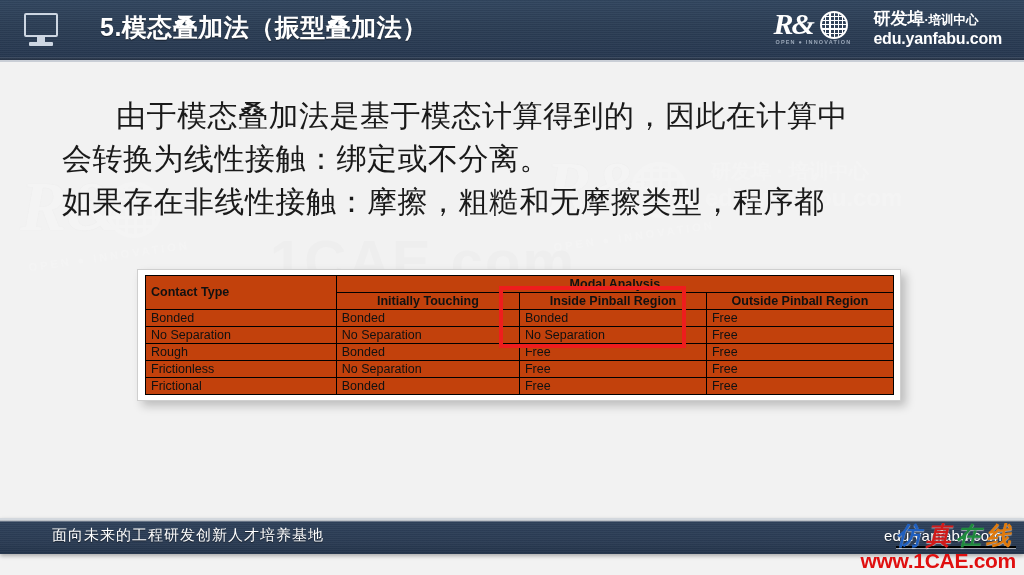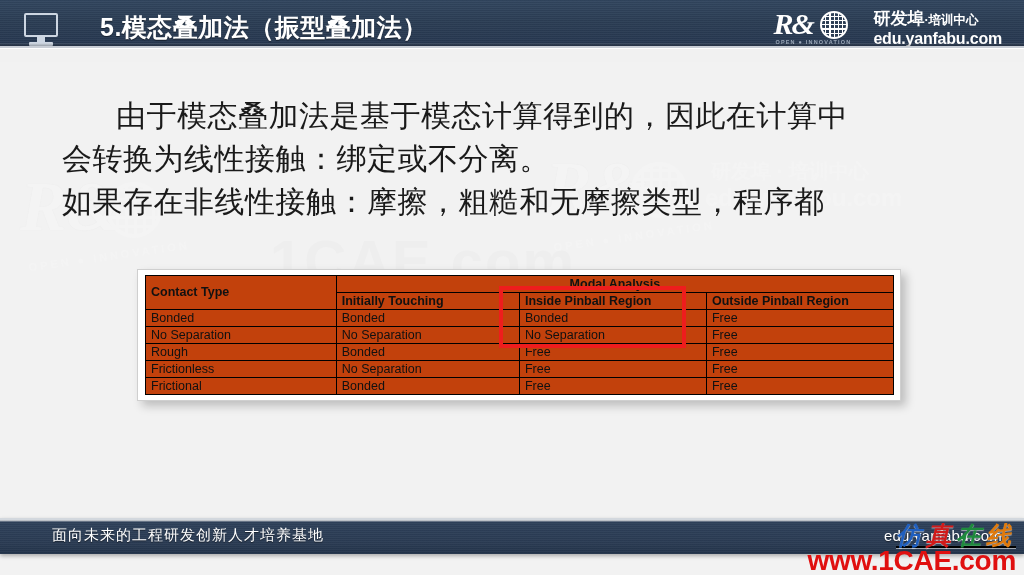--- a/index.html
+++ b/index.html
@@ -6,21 +6,21 @@
   html,body { width:1024px; height:575px; }
   body {
     font-family:"Liberation Sans","DejaVu Sans",sans-serif;
     background:#f1f1f1;
     position:relative;
     overflow:hidden;
   }
 
   
   #header{
-    position:absolute; left:0; top:0; width:1024px; height:48px;
+    position:absolute; left:0; top:0; width:1024px; height:62px;
     background:
       repeating-linear-gradient(0deg, rgba(255,255,255,.035) 0 1px, rgba(0,0,0,.03) 1px 2px),
       linear-gradient(180deg,#31455e 0%,#2b3d54 45%,#263750 100%);
     border-bottom:2px solid #c9ced6;
     box-shadow:0 1px 0 #ffffff;
     overflow:hidden;
   }
   #header:after{
     content:""; position:absolute; left:0; right:0; bottom:0; height:3px;
     background:linear-gradient(180deg,rgba(255,255,255,.10),rgba(0,0,0,.25));
@@ -117,21 +117,21 @@
     width:100%; height:100%; border-collapse:collapse; table-layout:fixed;
     font-family:"Liberation Sans","DejaVu Sans",sans-serif;
     background:#c2410c;
   }
   table.tbl td{
     border:1.6px solid #000;
     font-size:12.5px; color:#111; padding:0 5px; height:17px; line-height:15px;
     white-space:nowrap; overflow:hidden;
   }
   td.hd{ font-weight:bold; font-size:13px; }
-  td.ctr{ text-align:left; }
+  td.ctr{ text-align:center; }
   td.modal{ font-weight:bold; font-size:12.5px; text-align:center; }
   col.c1{ width:25.5%; } col.c2{ width:24.5%; } col.c3{ width:25%; } col.c4{ width:25%; }
 
   
   #redbox{
     position:absolute;
     left:499px; top:224px; width:187px; height:62px;
     border:4px solid #ee1d1d; pointer-events:none;
   }
 
@@ -166,21 +166,21 @@
     font-size:25px; font-weight:bold; line-height:26px; letter-spacing:5px;
     text-shadow:0 1px 1px rgba(255,255,255,.55);
     text-decoration:underline;
   }
   #cae-wm .cn i{ font-style:italic; }
   #cae-wm .cn .a{ color:#1f5fbf; }
   #cae-wm .cn .b{ color:#d11a1a; }
   #cae-wm .cn .c{ color:#1e8a3c; }
   #cae-wm .cn .d{ color:#e07a0c; }
   #cae-wm .url{
-    font-size:28px; font-weight:bold; color:#e01010; line-height:24px;
+    font-size:21px; font-weight:bold; color:#e01010; line-height:24px;
     letter-spacing:-.3px; font-family:"Liberation Sans",sans-serif;
   }
 </style>
 </head>
 <body>
 
 <div id="header">
 
   <div class="monitor-icon">
     <div class="scr"></div>

